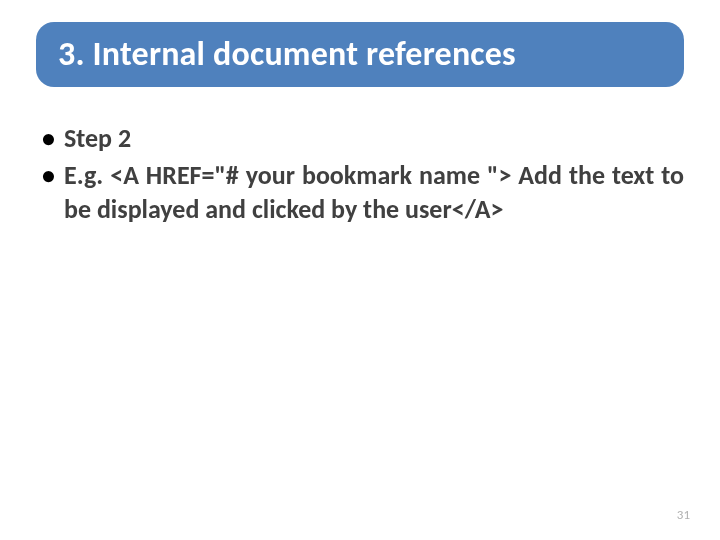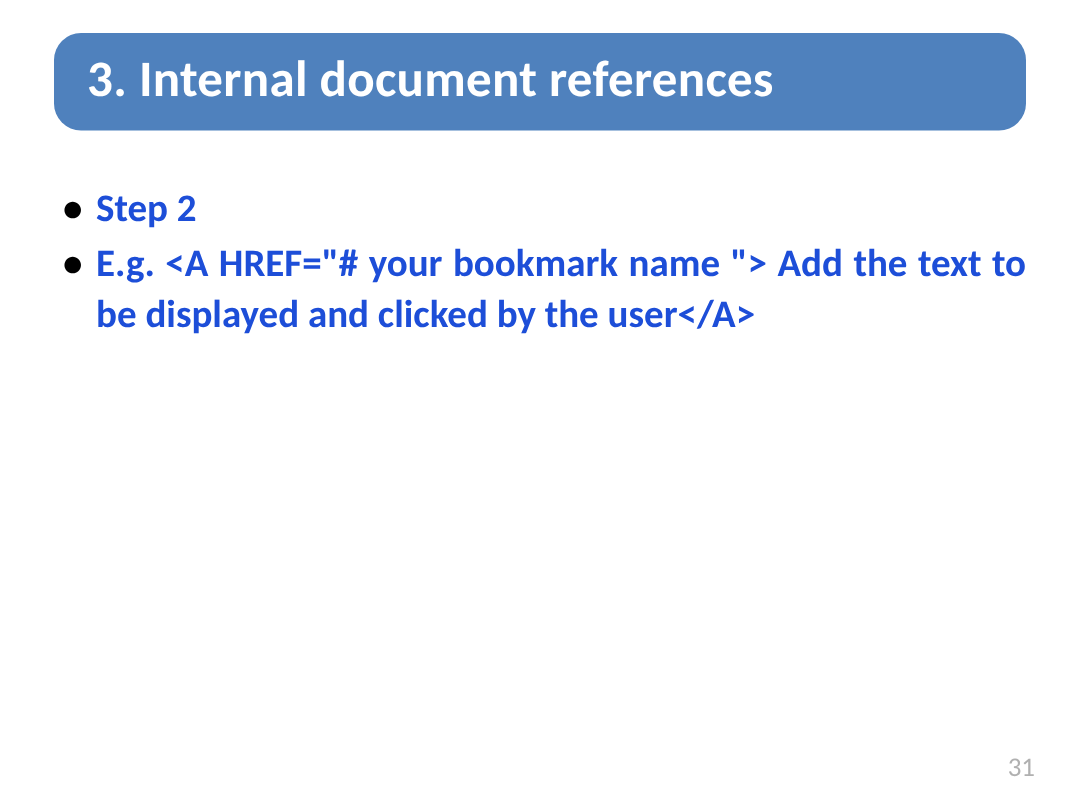--- a/index.html
+++ b/index.html
@@ -45,37 +45,37 @@
     margin: 0;
     padding: 0;
   }
   ul.bullets > li {
     position: relative;
     padding-left: 28px;
     margin-bottom: 4px;
     font-size: 26px;
     line-height: 1.28;
     font-weight: 700;
-    color: #1d4ed8;
+    color: #404040;
     text-align: justify;
   }
   ul.bullets > li::before {
     content: "•";
     position: absolute;
     left: 6px;
     top: 0;
     color: #000000;
     font-size: 26px;
     line-height: 1.28;
   }
   .page-number {
     position: absolute;
     bottom: 18px;
     right: 30px;
-    font-size: 18px;
+    font-size: 13px;
     color: #b0b0b0;
   }
 </style>
 </head>
 <body>
 
 <div class="slide">
 
   <div class="title-box">
     <div class="title-text">3. Internal document references</div>

